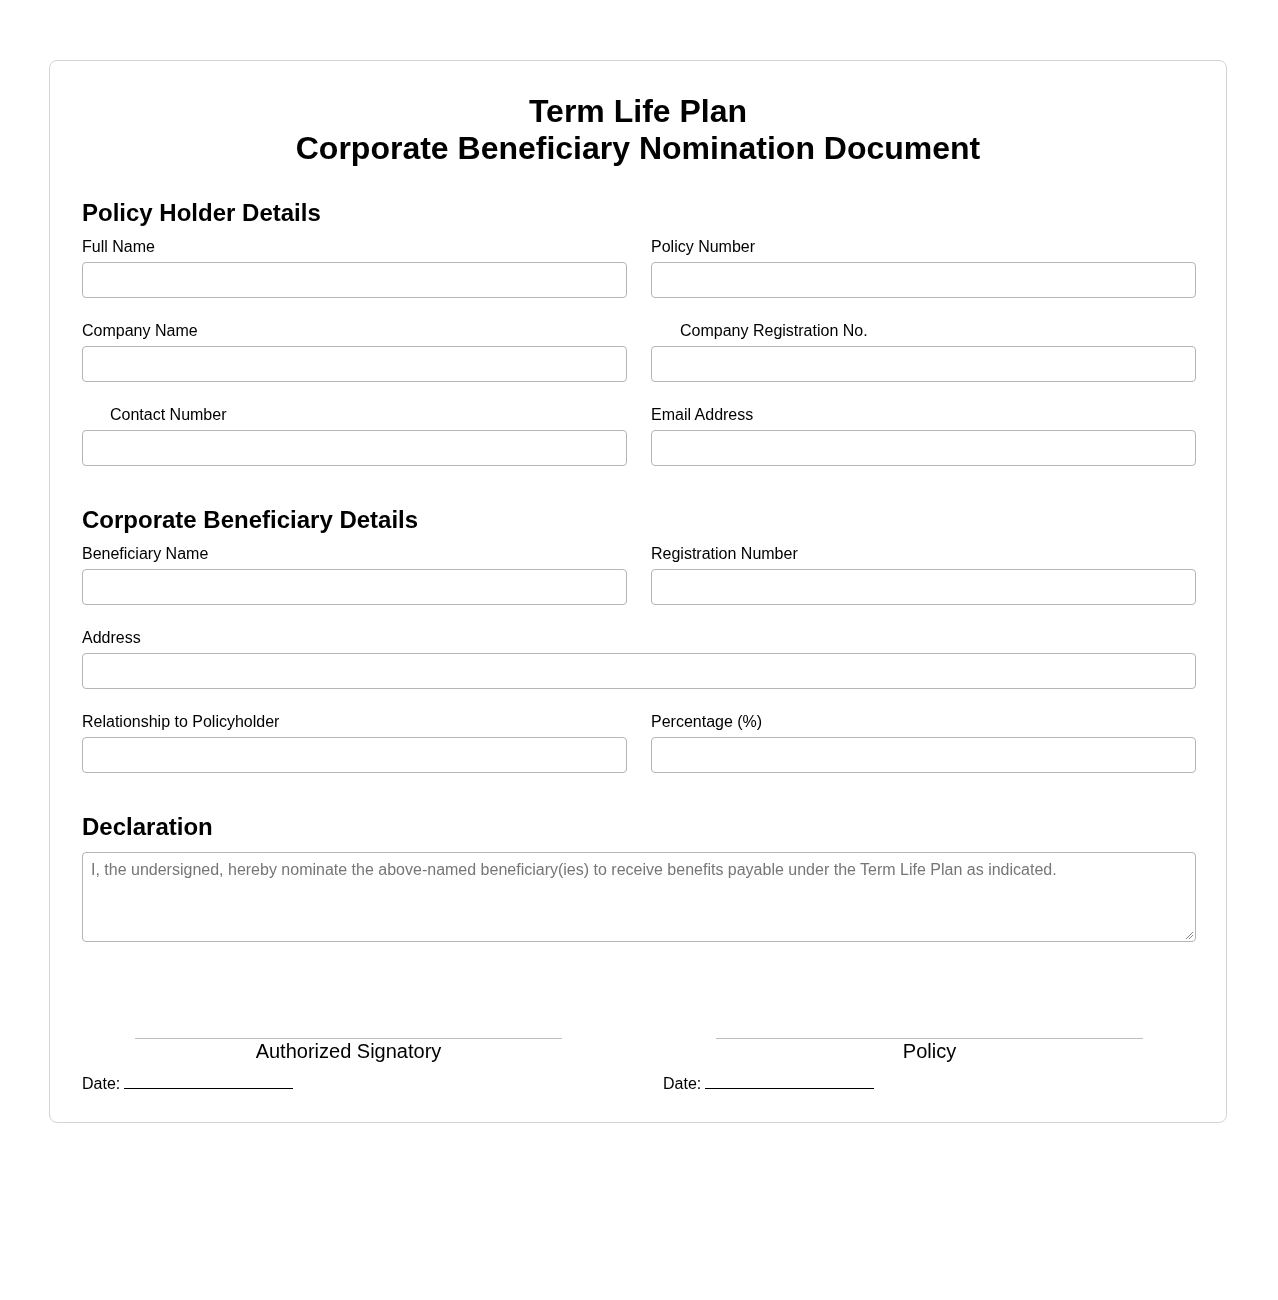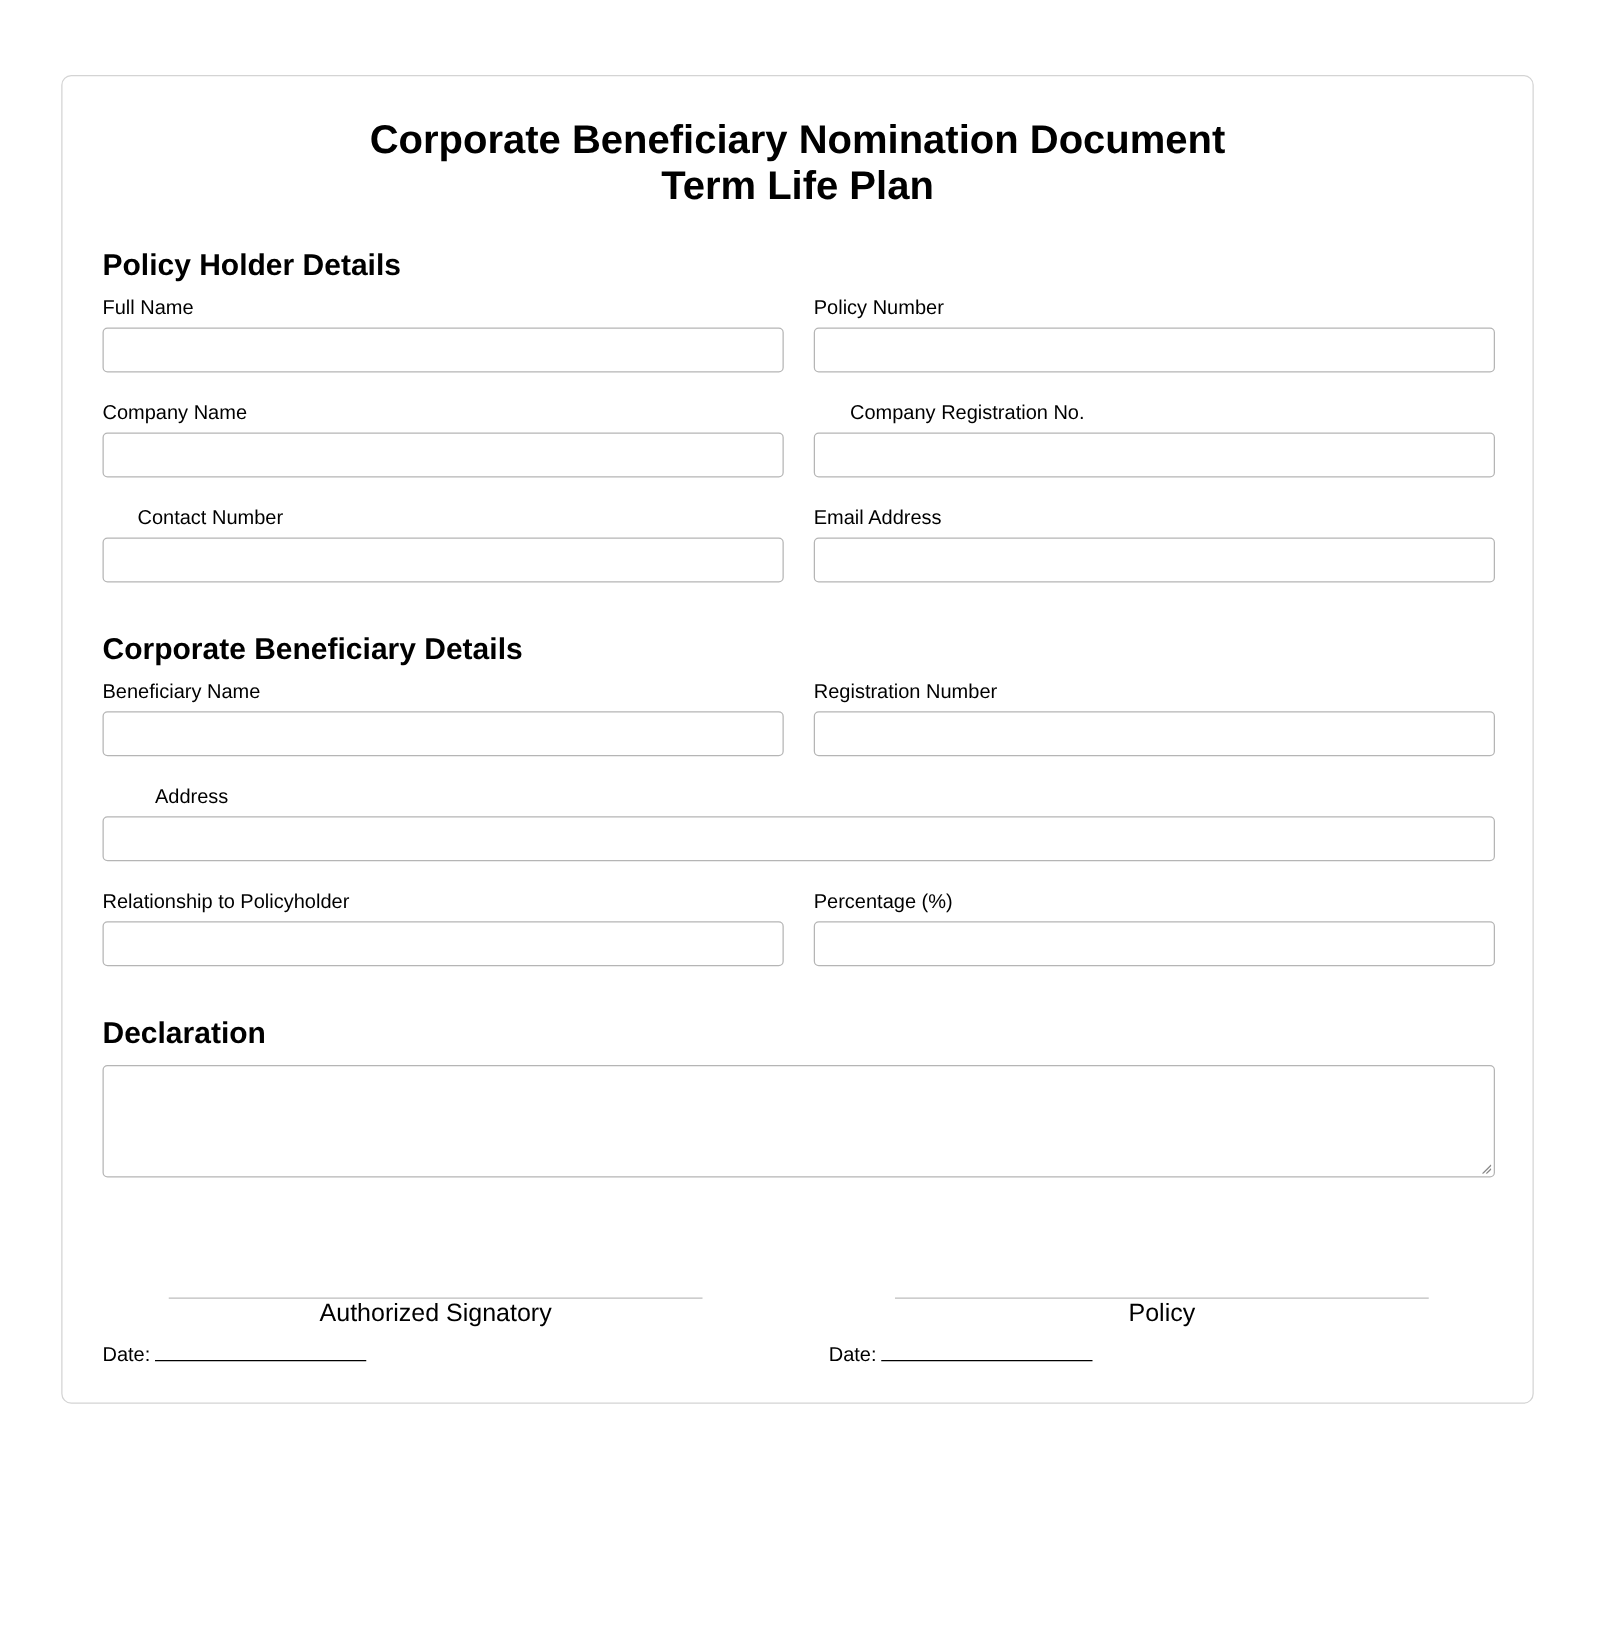--- a/index.html
+++ b/index.html
@@ -30,22 +30,22 @@
   .sigline { position: absolute; top: 977px; height: 0; border-top: 1px solid #bdbdbd; }
   .siglabel { position: absolute; top: 979px; font-size: 20px; text-align: center; }
   .date { position: absolute; top: 1013px; font-size: 16px; }
   .date .blank { display: inline-block; width: 169px; border-bottom: 1px solid #000; height: 14px; vertical-align: baseline; margin-left: 4px; }
 </style>
 </head>
 <body>
 
 <div class="card">
   <div class="title">
+    <div>Term Life Plan</div>
     <div>Corporate Beneficiary Nomination Document</div>
-    <div>Term Life Plan</div>
   </div>
 
   <div class="section-h" style="top:138px;">Policy Holder Details</div>
 
   <div class="label" style="left:32px; top:177px;">Full Name</div>
   <input class="input col1" style="top: 201px;" value="">
   <div class="label" style="left:601px; top:177px;">Policy Number</div>
   <input class="input col2" style="top: 201px;" value="">
 
   <div class="label" style="left:32px; top:261px;">Company Name</div>
@@ -58,30 +58,31 @@
   <div class="label" style="left:601px; top:345px;">Email Address</div>
   <input class="input col2" style="top: 369px;" value="">
 
   <div class="section-h" style="top:445px;">Corporate Beneficiary Details</div>
 
   <div class="label" style="left:32px; top:484px;">Beneficiary Name</div>
   <input class="input col1" style="top: 508px;" value="">
   <div class="label" style="left:601px; top:484px;">Registration Number</div>
   <input class="input col2" style="top: 508px;" value="">
 
-  <div class="label" style="left:32px; top:568px;margin-left:42px;">Address</div>
+  <div class="label" style="left:32px; top:568px;">Address</div>
   <input class="input full" style="top: 592px;" value="">
 
   <div class="label" style="left:32px; top:652px;">Relationship to Policyholder</div>
   <input class="input col1" style="top: 676px;" value="">
   <div class="label" style="left:601px; top:652px;">Percentage (%)</div>
   <input class="input col2" style="top: 676px;" value="">
 
   <div class="section-h" style="top:752px;">Declaration</div>
   <div class="textarea">
+    <span>I, the undersigned, hereby nominate the above-named beneficiary(ies) to receive benefits payable under the Term Life Plan as indicated.</span>
     <svg class="grip" viewBox="0 0 8 8">
       <line x1="1" y1="8" x2="8" y2="1" stroke="#888" stroke-width="1"></line>
       <line x1="4" y1="8" x2="8" y2="4" stroke="#888" stroke-width="1"></line>
     </svg>
   </div>
 
   <div class="sigline" style="left:85px; width:427px;"></div>
   <div class="siglabel" style="left:85px; width:427px;">Authorized Signatory</div>
   <div class="sigline" style="left:666px; width:427px;"></div>
   <div class="siglabel" style="left:666px; width:427px;">Policy</div>

